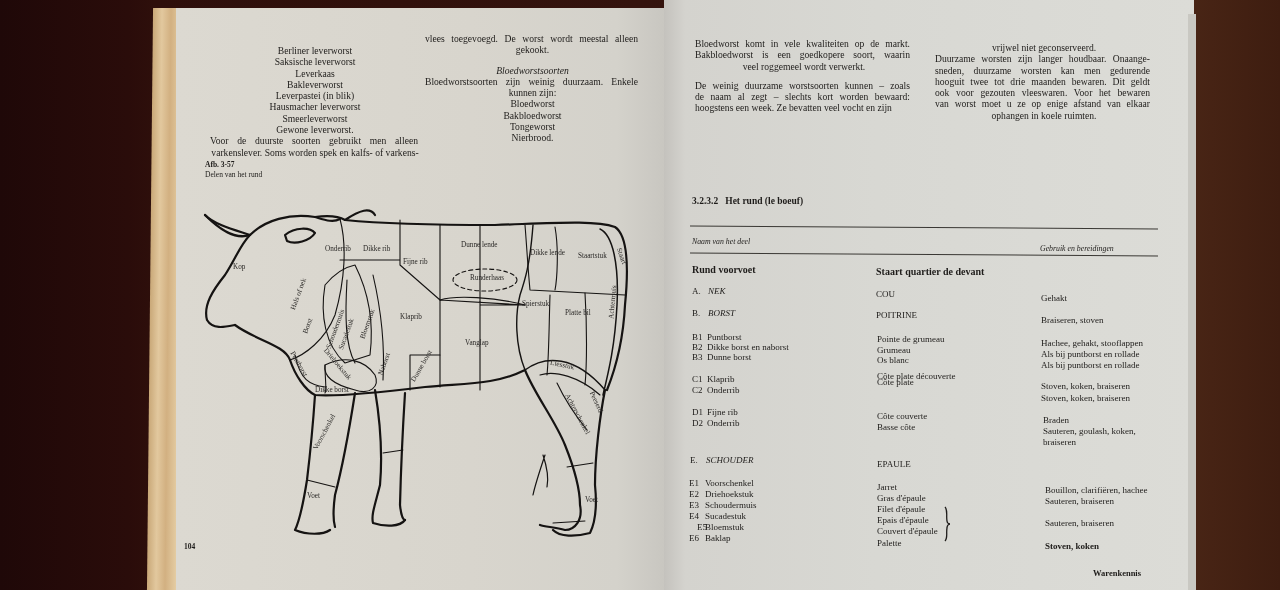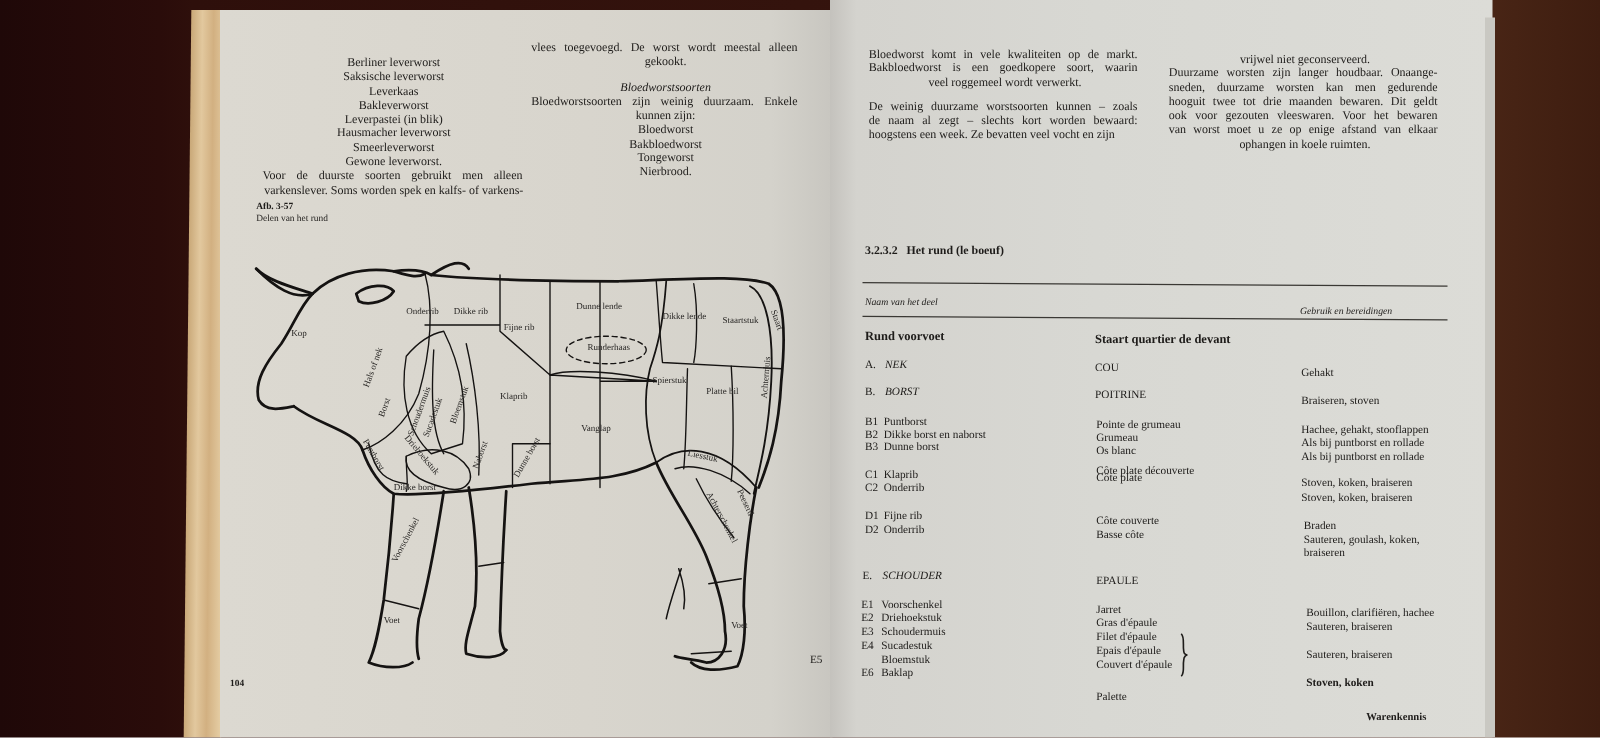--- a/index.html
+++ b/index.html
@@ -265,28 +265,28 @@
   <div class="tbl-text" style="left:705px; top:500px;">Schoudermuis</div>
   <div class="tbl-text" style="left:877px; top:504px;">Filet d'épaule</div>
 </div>
 <div>
   <div class="tbl-text" style="left:689px; top:511px;text-align:right;">E4</div>
   <div class="tbl-text" style="left:705px; top:511px;">Sucadestuk</div>
   <div class="tbl-text" style="left:877px; top:515px;">Epais d'épaule</div>
   <div class="tbl-text" style="left:1045px; top:518px;">Sauteren, braiseren</div>
 </div>
 <div>
-  <div class="tbl-text" style="left:648px; top:522px;">E5</div>
+  <div class="tbl-text" style="left:697px; top:522px;">E5</div>
   <div class="tbl-text" style="left:705px; top:522px;">Bloemstuk</div>
   <div class="tbl-text" style="left:877px; top:526px;">Couvert d'épaule</div>
 </div>
 <div>
   <div class="tbl-text" style="left:689px; top:533px;">E6</div>
   <div class="tbl-text" style="left:705px; top:533px;">Baklap</div>
-  <div class="tbl-text" style="left:877px; top:552px;text-align:center;">Palette</div>
+  <div class="tbl-text" style="left:877px; top:538px;text-align:center;">Palette</div>
   <div class="tbl-text" style="left:1045px; top:541px;font-weight:bold;">Stoven, koken</div>
 </div>
 
 <svg style="position:absolute; left:942px; top:506px;" width="10" height="36" viewBox="0 0 10 36">
   <path d="M3,1 C6,4 4,10 5,15 C5,17 7,18 8,18 C7,18 5,19 5,22 C4,27 6,32 3,35" fill="none" stroke="#1e1c1a" stroke-width="1.3"></path>
 </svg>
 
 <div class="tbl-text b" style="left:1093px; top:568px; font-size:8.5px;">Warenkennis</div>
 <div class="tbl-text b" style="left:1153px; top:568px; font-size:8.5px;margin-top:30px;">105</div>
 

